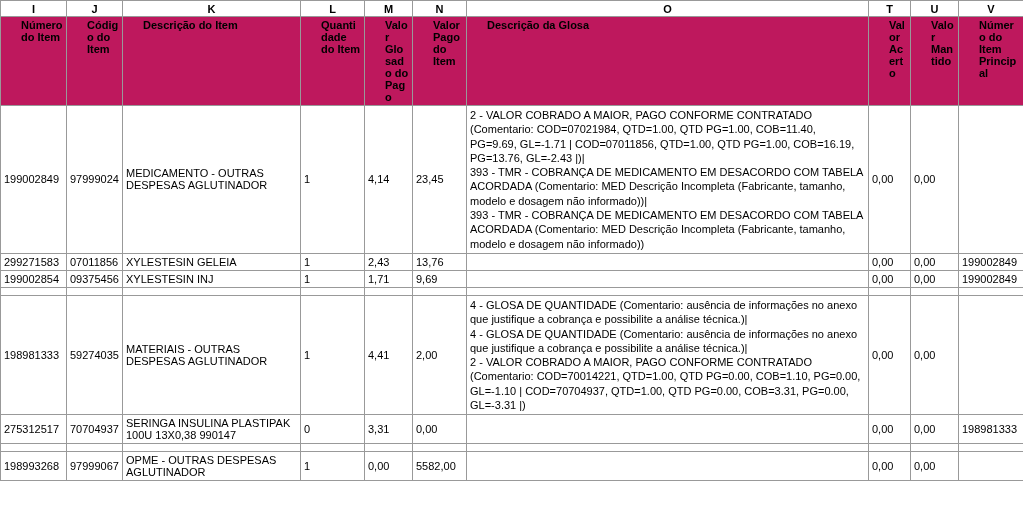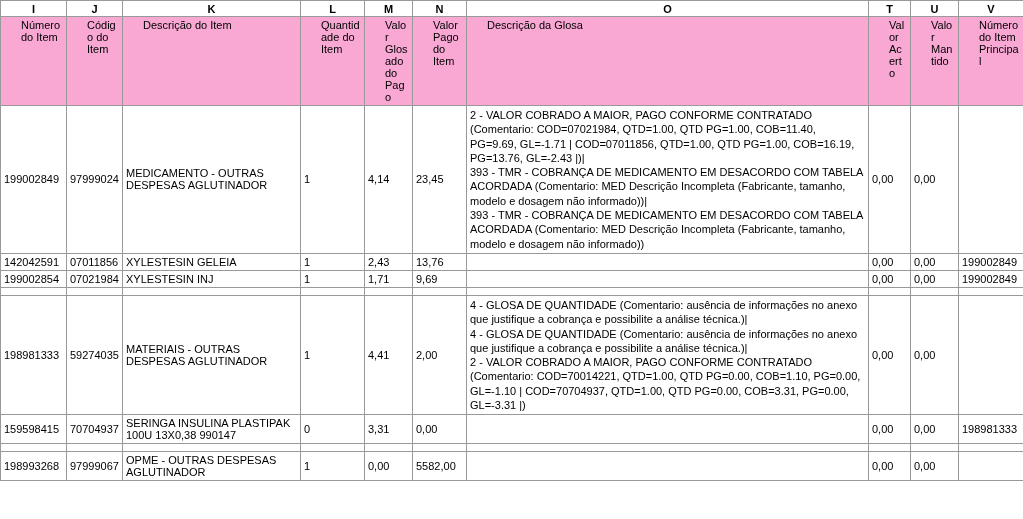--- a/index.html
+++ b/index.html
@@ -24,22 +24,22 @@
     word-wrap: break-word;
   }
   th.col-letter {
     text-align: center;
     font-weight: bold;
     background: #fff;
     height: 16px;
     padding: 1px;
   }
   th.col-header {
-    font-weight: normal;
-    background: #f9a8d4;
+    font-weight: bold;
+    background: #be185d;
     vertical-align: top;
     padding-left: 20px;
   }
   col.c-i { width: 66px; }
   col.c-j { width: 56px; }
   col.c-k { width: 178px; }
   col.c-l { width: 64px; }
   col.c-m { width: 48px; }
   col.c-n { width: 54px; }
   col.c-o { width: 402px; }
@@ -98,34 +98,34 @@
         <td>MEDICAMENTO - OUTRAS DESPESAS AGLUTINADOR</td>
         <td>1</td>
         <td>4,14</td>
         <td>23,45</td>
         <td class="desc-o">2 - VALOR COBRADO A MAIOR, PAGO CONFORME CONTRATADO (Comentario: COD=07021984, QTD=1.00, QTD PG=1.00, COB=11.40, PG=9.69, GL=-1.71 | COD=07011856, QTD=1.00, QTD PG=1.00, COB=16.19, PG=13.76, GL=-2.43 |)|<br>393 - TMR - COBRANÇA DE MEDICAMENTO EM DESACORDO COM TABELA ACORDADA (Comentario: MED Descrição Incompleta (Fabricante, tamanho, modelo e dosagem não informado))|<br>393 - TMR - COBRANÇA DE MEDICAMENTO EM DESACORDO COM TABELA ACORDADA (Comentario: MED Descrição Incompleta (Fabricante, tamanho, modelo e dosagem não informado))</td>
         <td>0,00</td>
         <td>0,00</td>
         <td></td>
       </tr>
       <tr>
-        <td>142042591</td>
+        <td>299271583</td>
         <td>07011856</td>
         <td>XYLESTESIN GELEIA</td>
         <td>1</td>
         <td>2,43</td>
         <td>13,76</td>
         <td class="desc-o"></td>
         <td>0,00</td>
         <td>0,00</td>
         <td>199002849</td>
       </tr>
       <tr>
         <td>199002854</td>
-        <td>07021984</td>
+        <td>09375456</td>
         <td>XYLESTESIN INJ</td>
         <td>1</td>
         <td>1,71</td>
         <td>9,69</td>
         <td class="desc-o"></td>
         <td>0,00</td>
         <td>0,00</td>
         <td>199002849</td>
       </tr>
       <tr class="blank">
@@ -146,21 +146,21 @@
         <td>MATERIAIS - OUTRAS DESPESAS AGLUTINADOR</td>
         <td>1</td>
         <td>4,41</td>
         <td>2,00</td>
         <td class="desc-o">4 - GLOSA DE QUANTIDADE (Comentario: ausência de informações no anexo que justifique a cobrança e possibilite a análise técnica.)|<br>4 - GLOSA DE QUANTIDADE (Comentario: ausência de informações no anexo que justifique a cobrança e possibilite a análise técnica.)|<br>2 - VALOR COBRADO A MAIOR, PAGO CONFORME CONTRATADO (Comentario: COD=70014221, QTD=1.00, QTD PG=0.00, COB=1.10, PG=0.00, GL=-1.10 | COD=70704937, QTD=1.00, QTD PG=0.00, COB=3.31, PG=0.00, GL=-3.31 |)</td>
         <td>0,00</td>
         <td>0,00</td>
         <td></td>
       </tr>
       <tr>
-        <td>159598415</td>
+        <td>275312517</td>
         <td>70704937</td>
         <td>SERINGA INSULINA PLASTIPAK 100U 13X0,38 990147</td>
         <td>0</td>
         <td>3,31</td>
         <td>0,00</td>
         <td class="desc-o"></td>
         <td>0,00</td>
         <td>0,00</td>
         <td>198981333</td>
       </tr>

